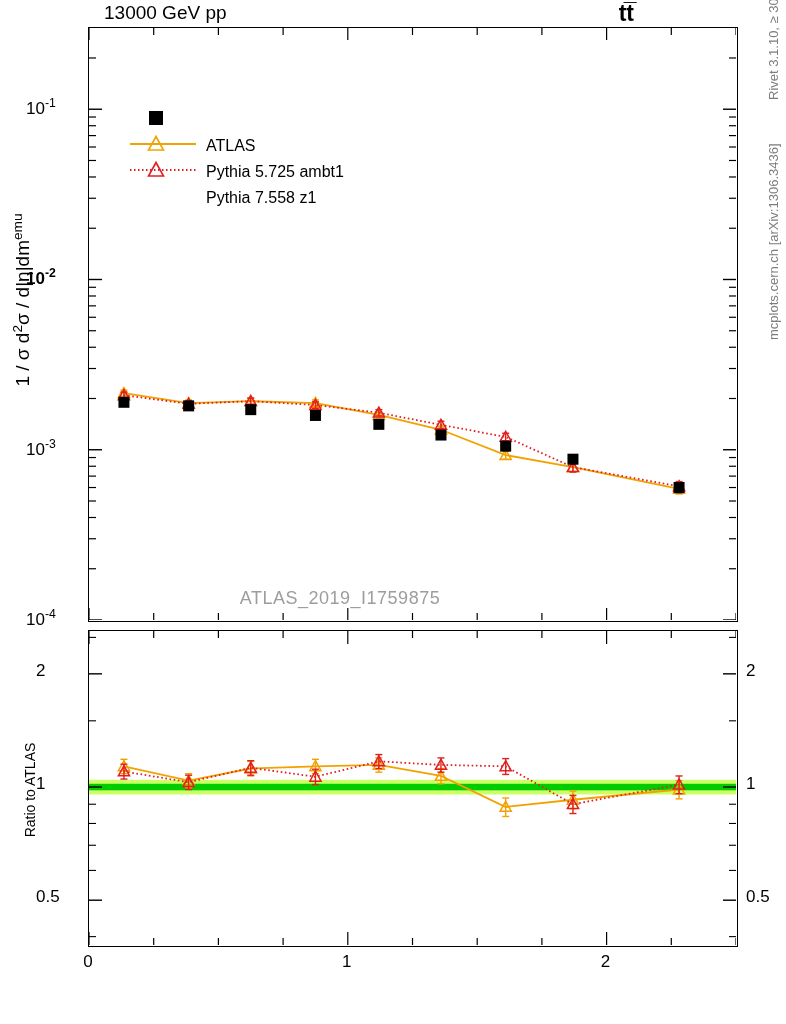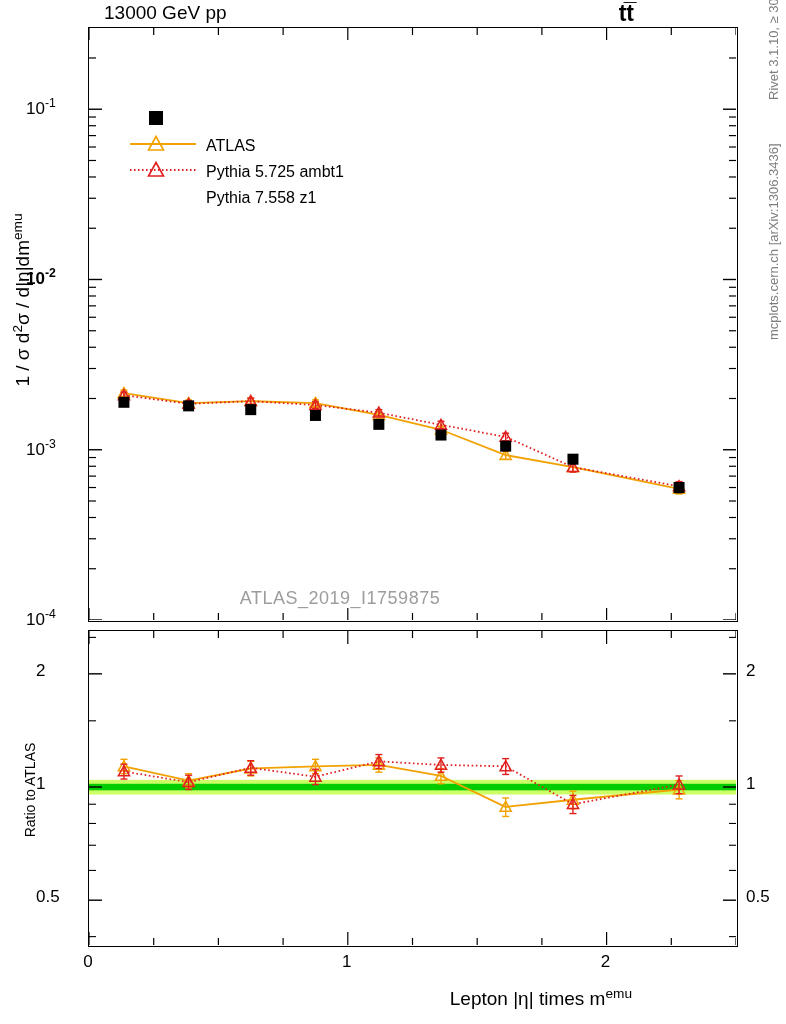--- a/index.html
+++ b/index.html
@@ -492,21 +492,20 @@
         <polygon points="483.956,167.61750304568633 489.55600000000004,177.61750304568633 478.356,177.61750304568633" fill="none" stroke="#e02020" stroke-width="1.5"></polygon>
         <line x1="590.064" y1="144.96720640237064" x2="590.064" y2="162.67975495166544" stroke="#e02020" stroke-width="1.4"></line>
         <line x1="586.564" y1="144.96720640237064" x2="593.564" y2="144.96720640237064" stroke="#e02020" stroke-width="1.4"></line>
         <line x1="586.564" y1="162.67975495166544" x2="593.564" y2="162.67975495166544" stroke="#e02020" stroke-width="1.4"></line>
         <polygon points="590.064,147.98341477325957 595.664,157.98341477325957 584.4639999999999,157.98341477325957" fill="none" stroke="#e02020" stroke-width="1.5"></polygon>
       </svg>
   </div>
 
   <div class="txt" id="ylabel-ratio">Ratio to ATLAS</div>
 
-  <div class="txt" id="xlabel"><span>Lepton |η| times m</span><sup>emu</sup></div>
 
   <div class="right-rot" id="rot1" style="left:766px; top:100px;">Rivet 3.1.10, ≥ 300k events</div>
   <div class="right-rot" id="rot2" style="left:766px; top:340px;">mcplots.cern.ch [arXiv:1306.3436]</div>
 
   <div id="main-ylabels">
       <div class="ylab" style="left: 26px; width: 54px; top: 96.2327px;">10<sup>-1</sup></div>
       <div class="ylab" style="left: 26px; width: 54px; top: 266.488px; font-weight: bold;">10<sup>-2</sup></div>
       <div class="ylab" style="left: 26px; width: 54px; top: 436.744px;">10<sup>-3</sup></div>
       <div class="ylab" style="left: 26px; width: 54px; top: 607px;">10<sup>-4</sup></div>
     </div>

